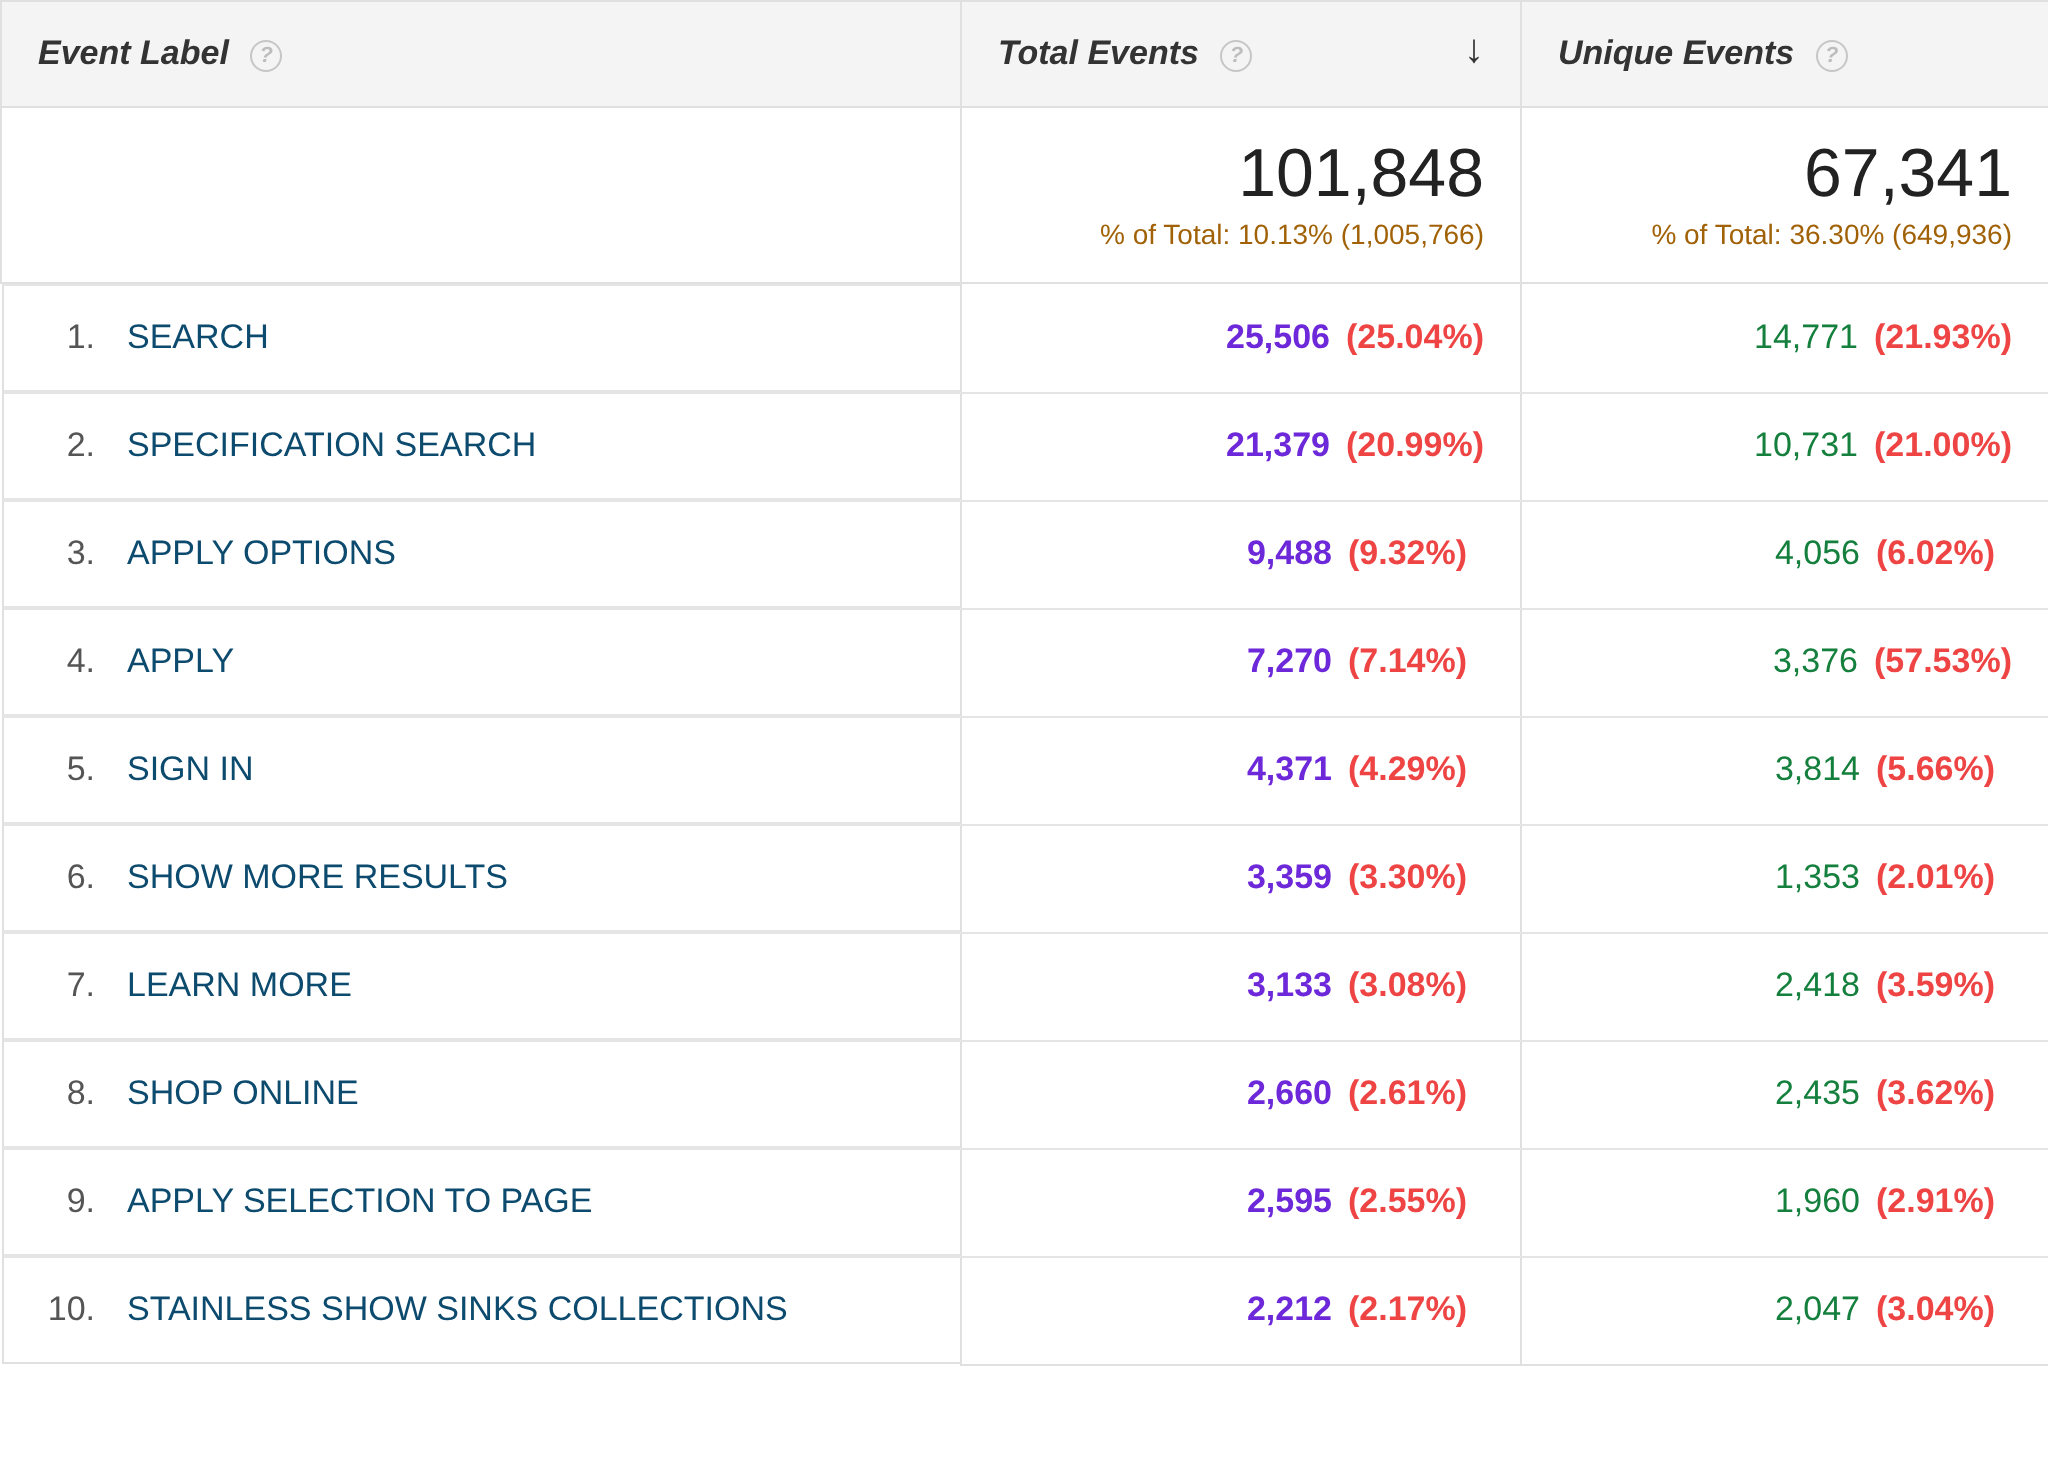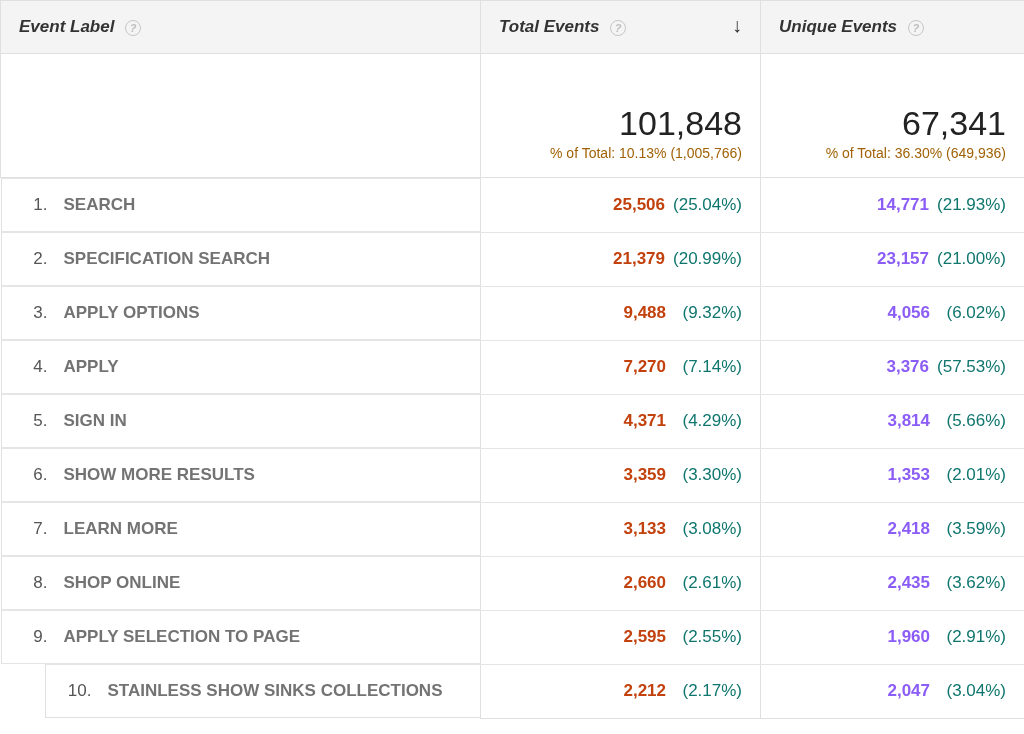--- a/index.html
+++ b/index.html
@@ -61,21 +61,20 @@
   }
   tr.summary td.blank {
     border-left: 1px solid #e0e0e0;
     border-right: 1px solid #e0e0e0;
     background: #fff;
   }
   .summary-big {
     font-size: 34px;
     font-weight: 400;
     color: #222;
-    margin-top: 36px;
   }
   .summary-sub {
     font-size: 14px;
     color: #a16207;
     margin-top: 2px;
   }
 
   tbody.data td {
     border-top: 1px solid #e5e5e5;
     border-bottom: 1px solid #e5e5e5;
@@ -84,55 +83,54 @@
     vertical-align: middle;
   }
   tbody.data td.num-col {
     border-left: 1px solid #e0e0e0;
     border-right: 1px solid #e0e0e0;
     text-align: right;
     white-space: nowrap;
   }
   tbody.data td.primary-num .val {
     font-weight: 700;
-    color: #c2410c;
+    color: #6d28d9;
   }
   tbody.data td.secondary-num .val {
-    font-weight: 700;
-    color: #8b5cf6;
+    font-weight: 400;
+    color: #15803d;
   }
   .pct {
-    color: #0f766e;
+    color: #ef4444;
     display: inline-block;
     min-width: 76px;
-    text-align: right;
+    text-align: left;
     padding-left: 8px;
-    font-weight: 400;
+    font-weight: 700;
   }
 
   td.label-cell {
     border-left: 1px solid #e0e0e0;
     display: flex;
     align-items: center;
   }
   .row-index {
     width: 36px;
     text-align: right;
     color: #555;
     flex: 0 0 36px;
     padding-right: 8px;
   }
   .row-link {
-    color: #737373;
+    color: #0c4a6e;
     padding-left: 8px;
     cursor: pointer;
-    font-weight: bold;
-  }
-
-  tbody.data tr:last-child td { border-bottom: 1px solid #e0e0e0; margin-left: 44px; }
+  }
+
+  tbody.data tr:last-child td { border-bottom: 1px solid #e0e0e0; }
 </style>
 </head>
 <body>
 
 <table>
   <colgroup>
     <col class="col-label">
       <col class="col-total">
       <col class="col-unique">
   </colgroup>
@@ -177,21 +175,21 @@
         </td>
         <td class="num-col primary-num"><span class="val">25,506</span><span class="pct">(25.04%)</span></td>
         <td class="num-col secondary-num"><span class="val">14,771</span><span class="pct">(21.93%)</span></td>
       </tr>
       <tr>
         <td class="label-cell">
           <span class="row-index">2.</span>
           <span class="row-link">SPECIFICATION SEARCH</span>
         </td>
         <td class="num-col primary-num"><span class="val">21,379</span><span class="pct">(20.99%)</span></td>
-        <td class="num-col secondary-num"><span class="val">23,157</span><span class="pct">(21.00%)</span></td>
+        <td class="num-col secondary-num"><span class="val">10,731</span><span class="pct">(21.00%)</span></td>
       </tr>
       <tr>
         <td class="label-cell">
           <span class="row-index">3.</span>
           <span class="row-link">APPLY OPTIONS</span>
         </td>
         <td class="num-col primary-num"><span class="val">9,488</span><span class="pct">(9.32%)</span></td>
         <td class="num-col secondary-num"><span class="val">4,056</span><span class="pct">(6.02%)</span></td>
       </tr>
       <tr>

